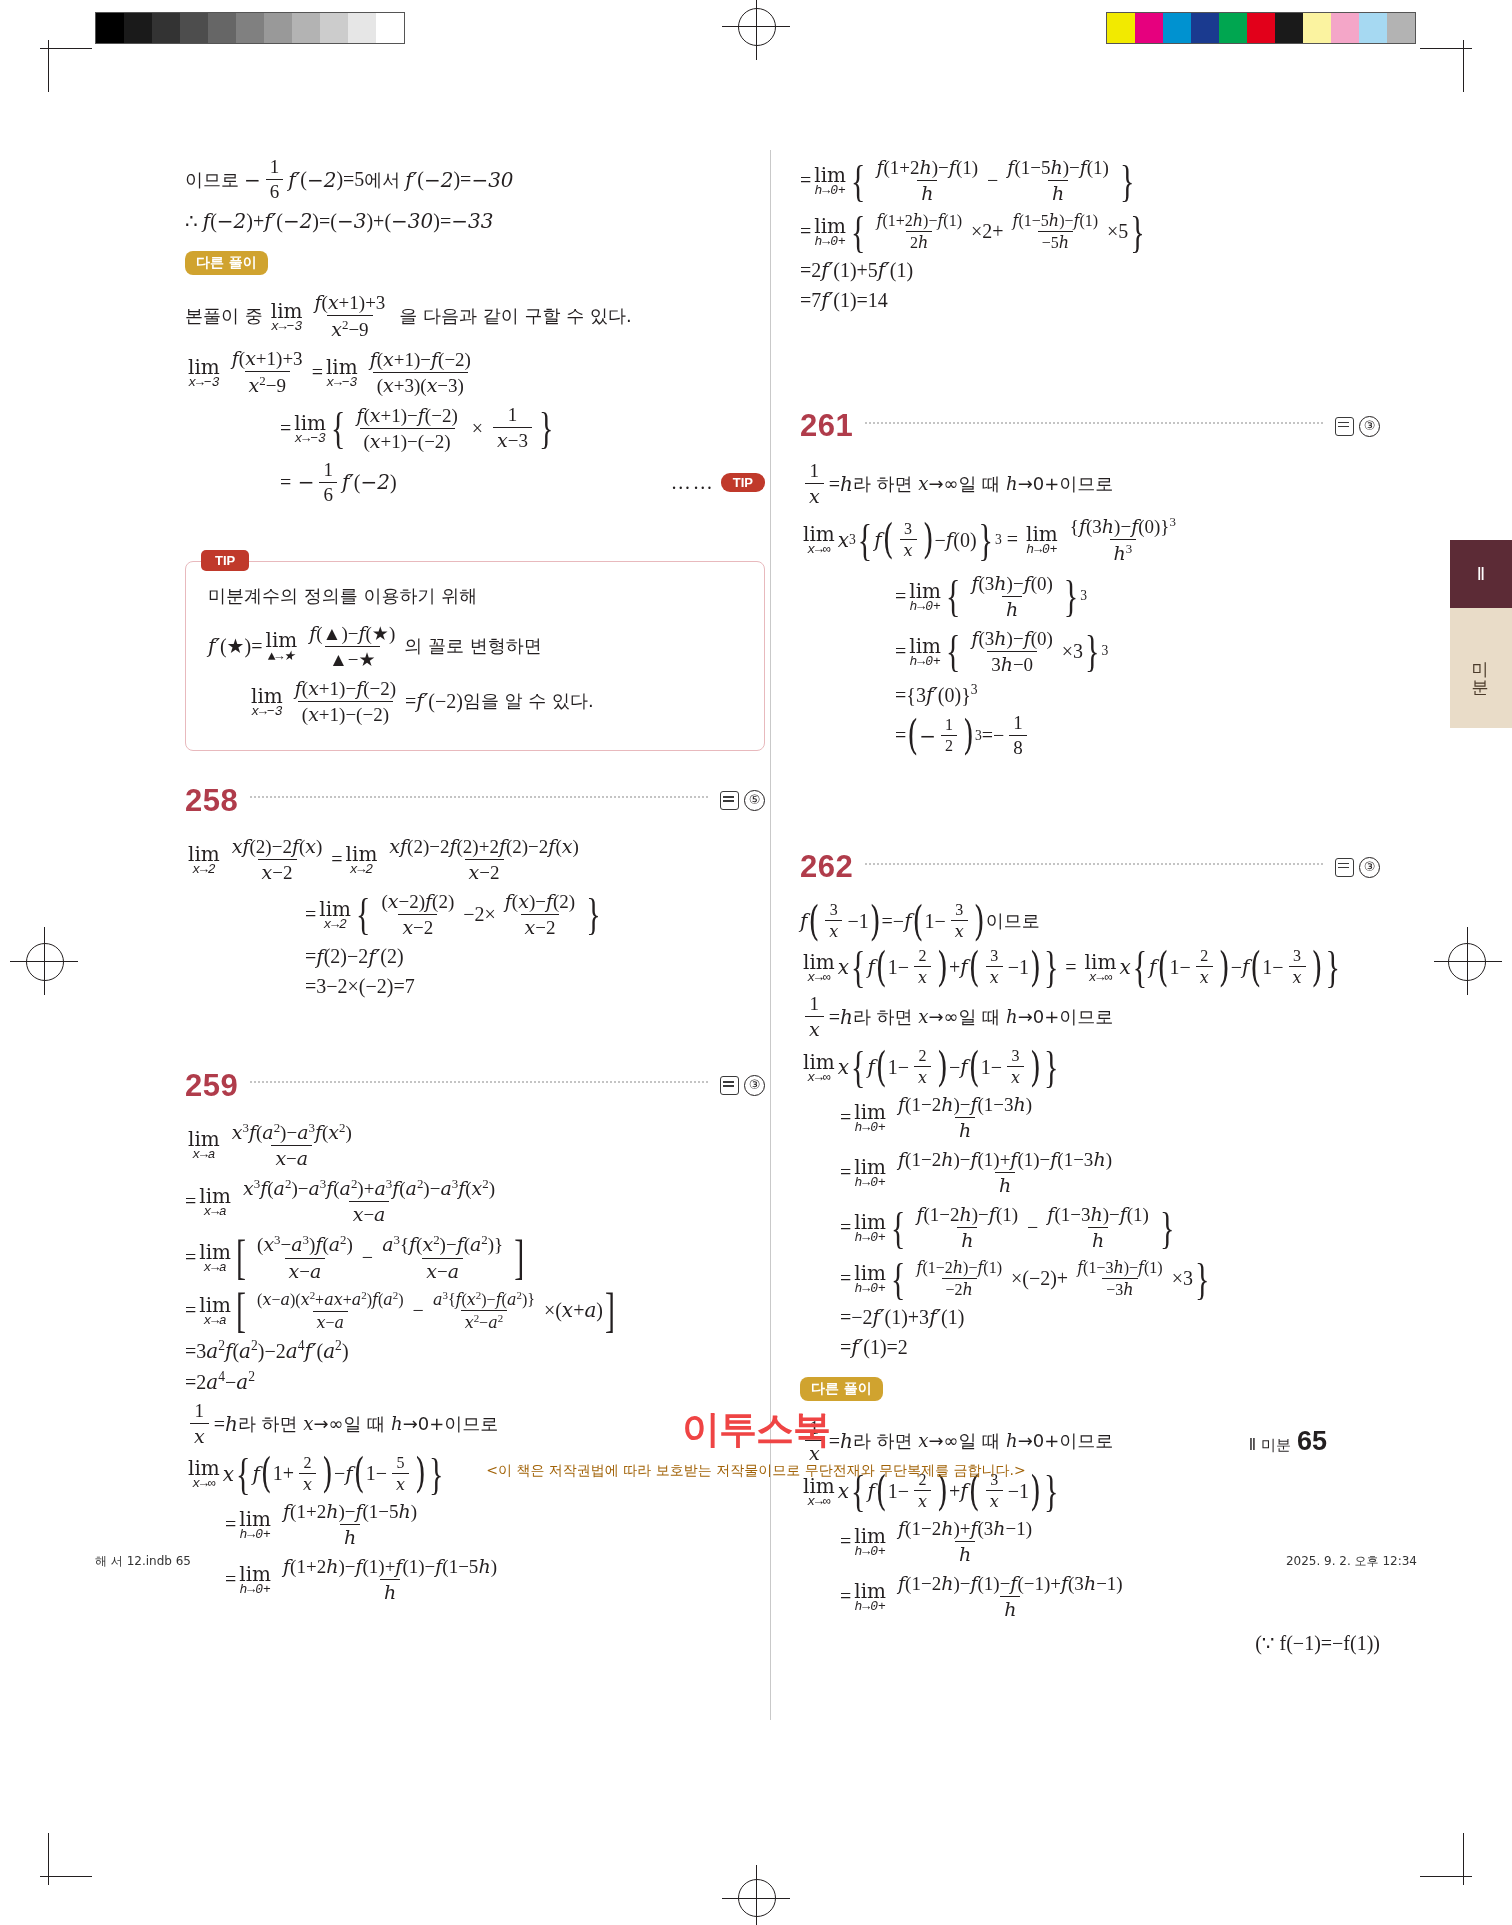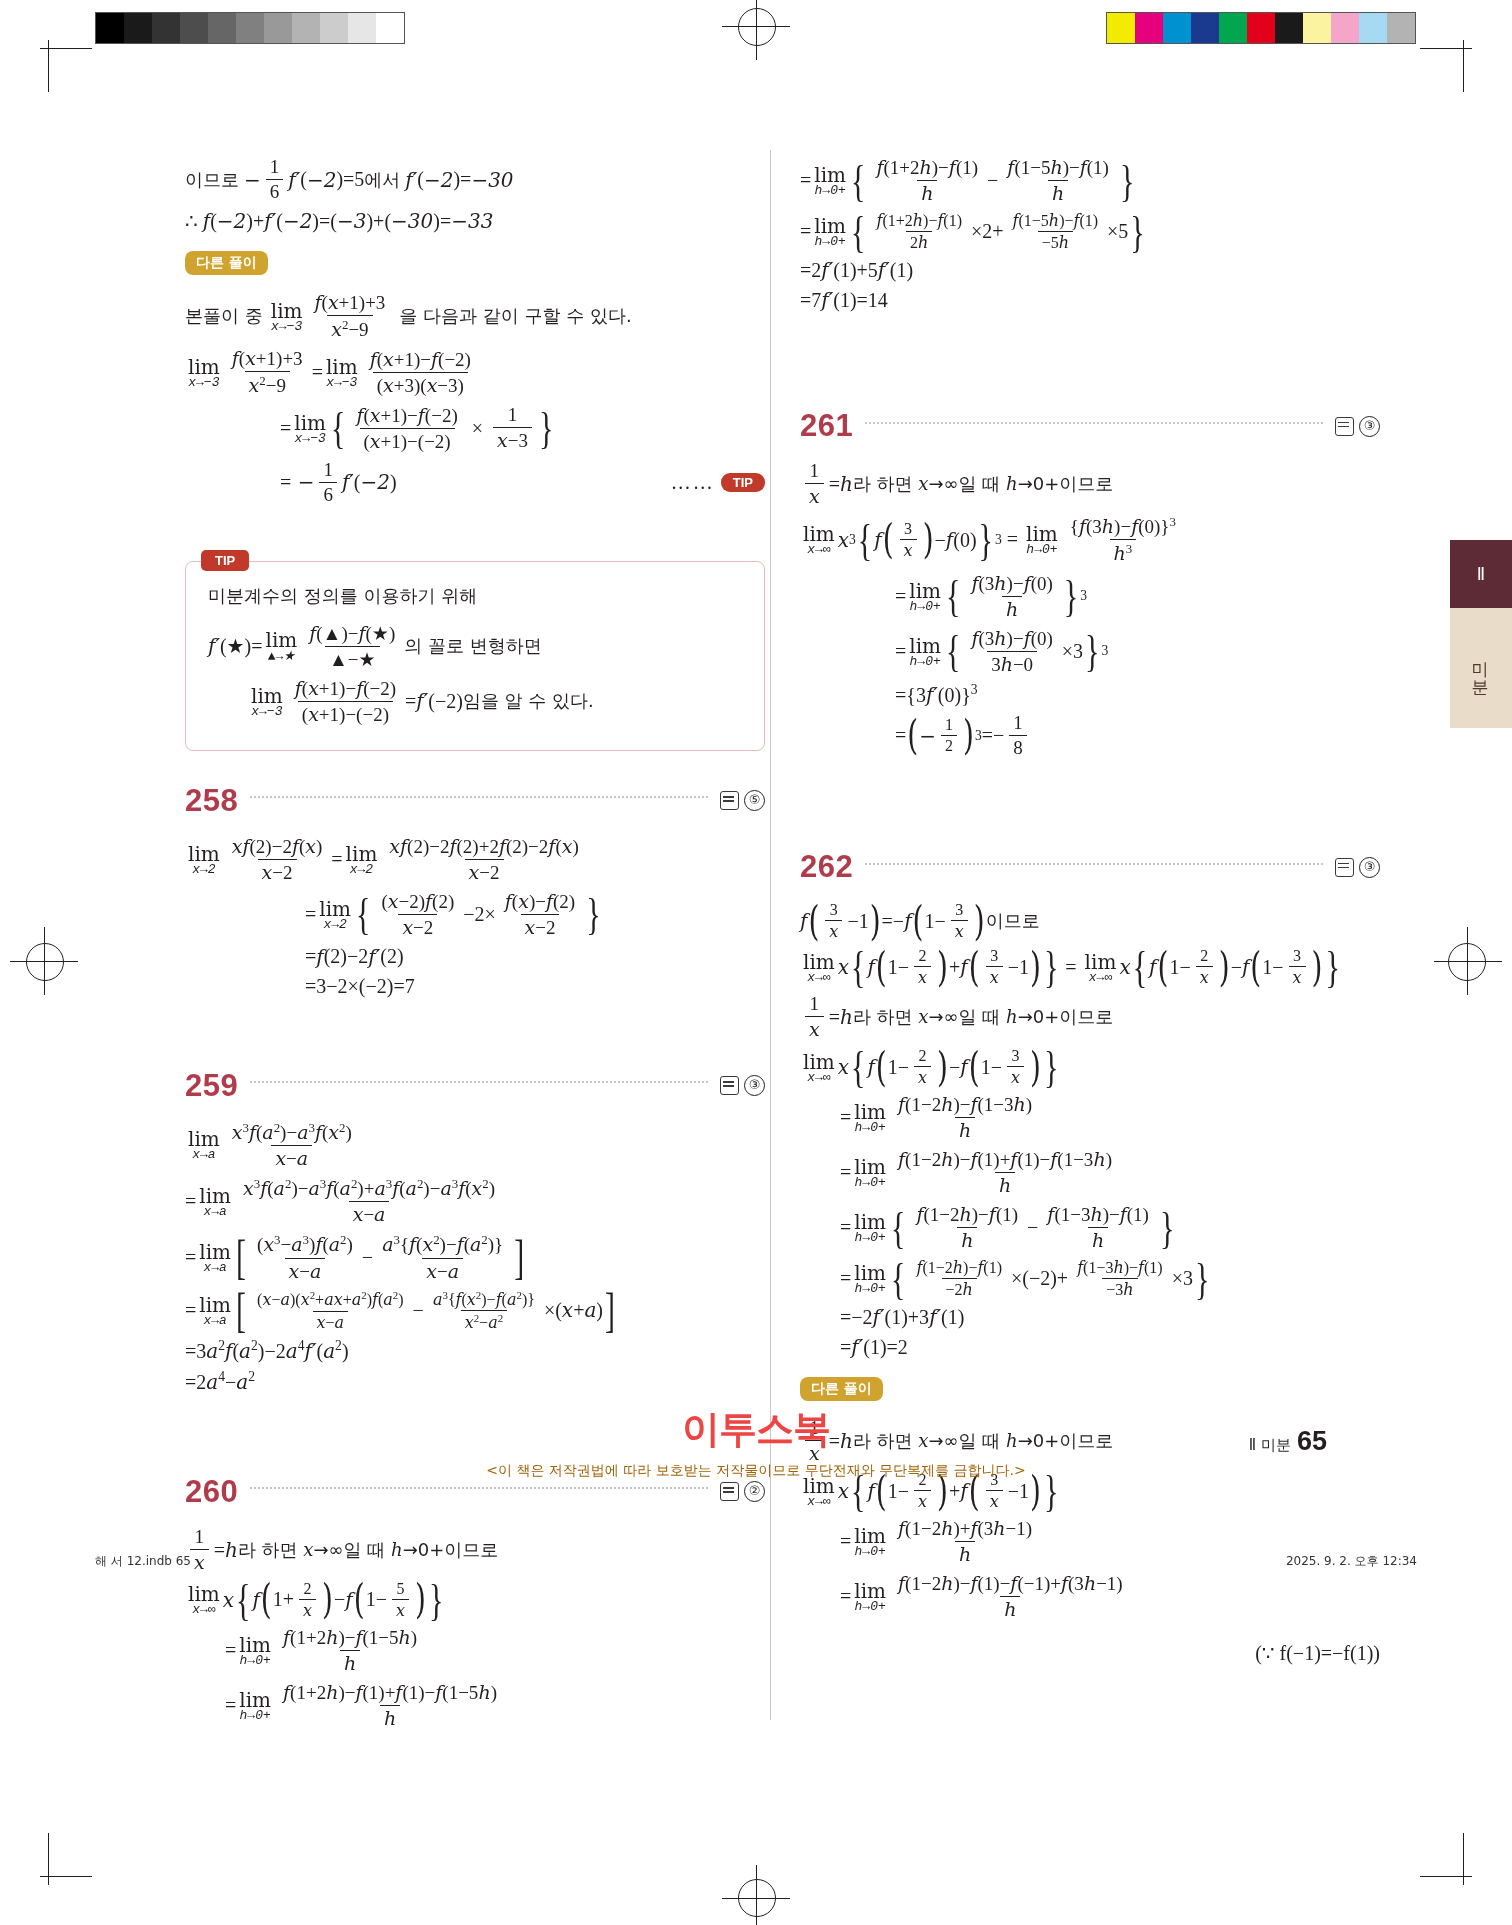--- a/index.html
+++ b/index.html
@@ -420,28 +420,20 @@
       <span class="bracket">]</span>
     </div>
     <div class="mrow">
       <span>=3<span class="it">a</span><span class="sup">2</span><span class="it">f</span>(<span class="it">a</span><span class="sup">2</span>)−2<span class="it">a</span><span class="sup">4</span><span class="it">f′</span>(<span class="it">a</span><span class="sup">2</span>)</span>
     </div>
     <div class="mrow">
       <span>=2<span class="it">a</span><span class="sup">4</span>−<span class="it">a</span><span class="sup">2</span></span>
     </div>
 
     
-    <div class="prob-head" style="margin-top:80px;">
-      <span class="prob-num">260</span>
-      <span class="dots"></span>
-      <span class="ans">
-        <span class="ans-icon"></span>
-        <span class="ans-circ">②</span>
-      </span>
-    </div>
 
     <div class="mrow">
       <span class="frac">
           <span class="num">1</span>
           <span class="den"><span class="it">x</span></span>
         </span>
       <span>=<span class="it">h</span></span>
       <span class="kor">라 하면 <span class="it">x</span>→∞일 때 <span class="it">h</span>→0+이므로</span>
     </div>
     <div class="mrow">
@@ -814,21 +806,21 @@
       <span>=</span>
       <span class="lim">
           <span class="big">lim</span>
           <span class="sub">h→0+</span>
         </span>
       <span class="frac">
           <span class="num"><span class="it">f</span>(1−2<span class="it">h</span>)−<span class="it">f</span>(1)−<span class="it">f</span>(−1)+<span class="it">f</span>(3<span class="it">h</span>−1)</span>
           <span class="den"><span class="it">h</span></span>
         </span>
     </div>
-    <div class="mrow" style="justify-content:flex-end;margin-top:20px;">
+    <div class="mrow" style="justify-content:flex-end;margin-top:10px;">
       <span>(∵ f(−1)=−f(1))</span>
     </div>
   </div>
 
   <div class="side-tab-dark">
     <span>Ⅱ</span>
   </div>
   <div class="side-tab-light">
     <span>미분</span>
   </div>

